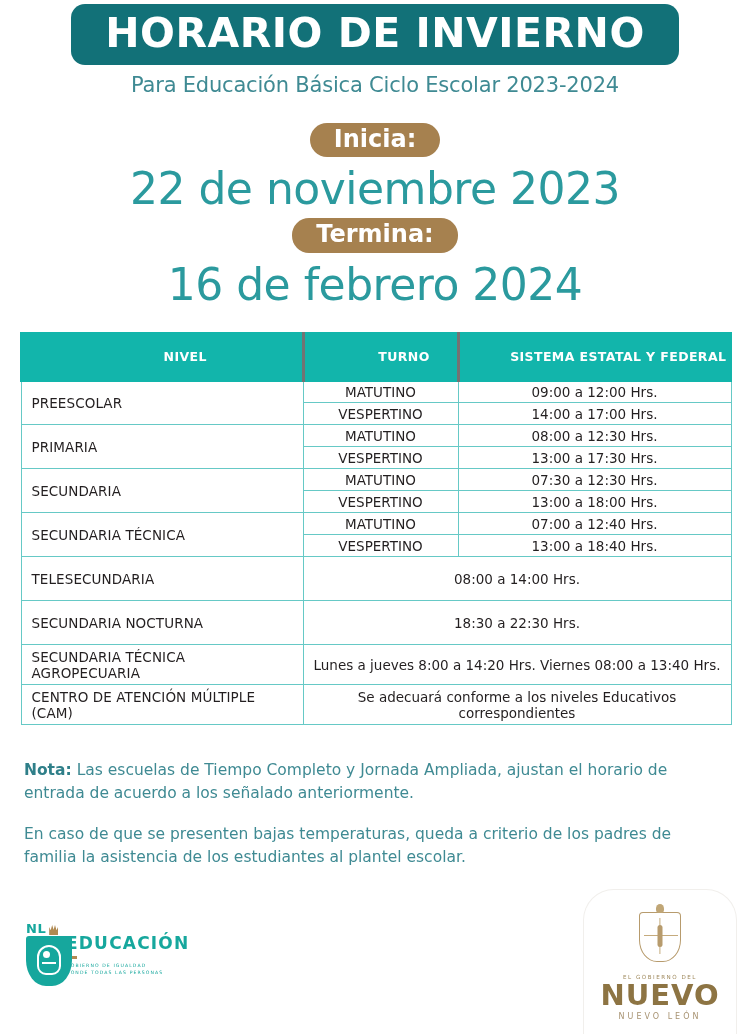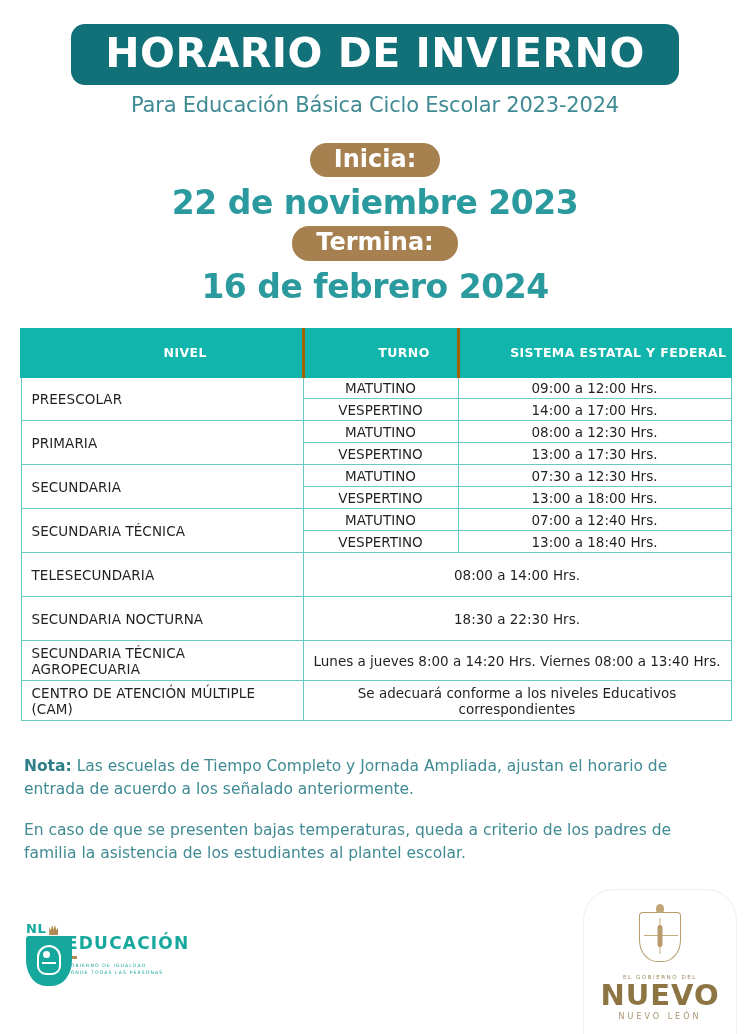--- a/index.html
+++ b/index.html
@@ -12,21 +12,21 @@
     width: 750px;
     height: 1034px;
     position: relative;
     font-family: "Liberation Sans", sans-serif;
     overflow: hidden;
   }
 
   
   .header-wrap {
     width: 100%;
-    padding-top: 24px;
+    padding-top: 4px;
     text-align: center;
   }
   .title-banner {
     display: inline-block;
     background: #127178;
     color: #ffffff;
     font-size: 41px;
     font-weight: bold;
     letter-spacing: 0.5px;
     padding: 9px 34px 11px 34px;
@@ -52,22 +52,22 @@
     background: #a6814f;
     color: #ffffff;
     font-size: 24px;
     font-weight: bold;
     padding: 3px 24px 5px 24px;
     border-radius: 17px;
     line-height: 1.1;
     font-family: "DejaVu Sans", sans-serif;
   }
   .date-value {
-    font-size: 33px;
-    font-weight: bold;
+    font-size: 44px;
+    font-weight: normal;
     color: #2b9a9e;
     margin-top: 6px;
     margin-bottom: 4px;
     letter-spacing: -0.5px;
     font-family: "DejaVu Sans", sans-serif;
   }
 
   
   .table-zone {
     margin: 22px 20px 0 20px;
@@ -83,21 +83,21 @@
     font-size: 12.5px;
     font-weight: bold;
     letter-spacing: 0.4px;
     height: 48px;
     vertical-align: middle;
     border: 2px solid #12b5ab;
     font-family: "DejaVu Sans", sans-serif;
     padding-left: 48px;
   }
   table.schedule th.sep {
-    border-left: 3px solid #a16207;
+    border-left: 3px solid #737373;
   }
   table.schedule td {
     border: 1.5px solid #66c9c6;
     font-size: 13.5px;
     color: #231f20;
     font-family: "DejaVu Sans", sans-serif;
     padding: 0 10px;
     height: 22px;
     vertical-align: middle;
   }

